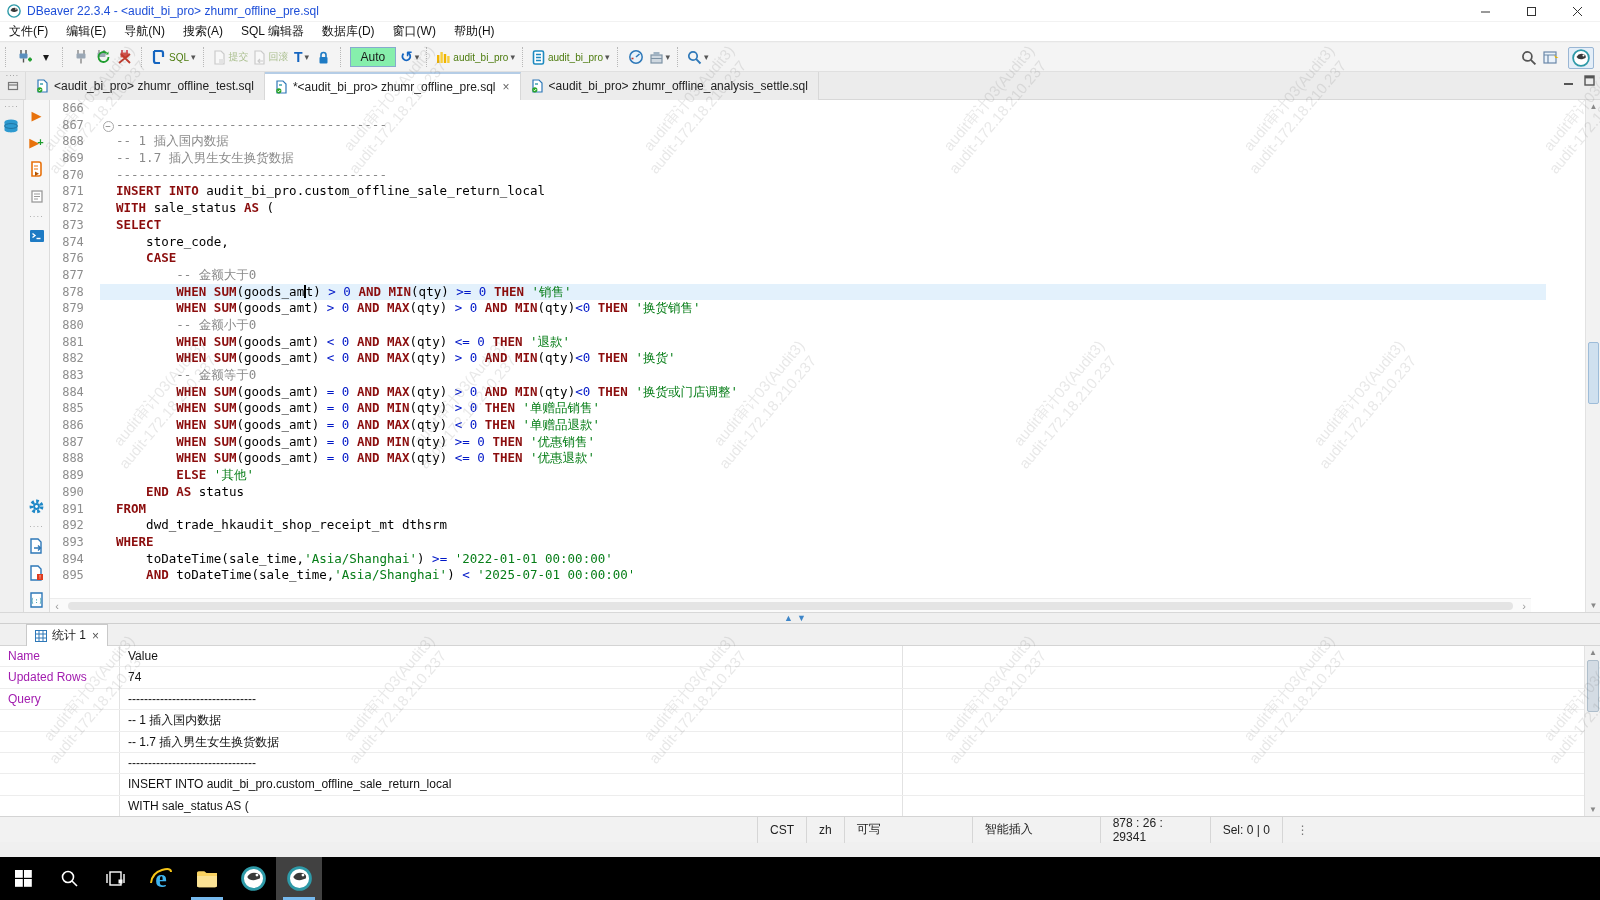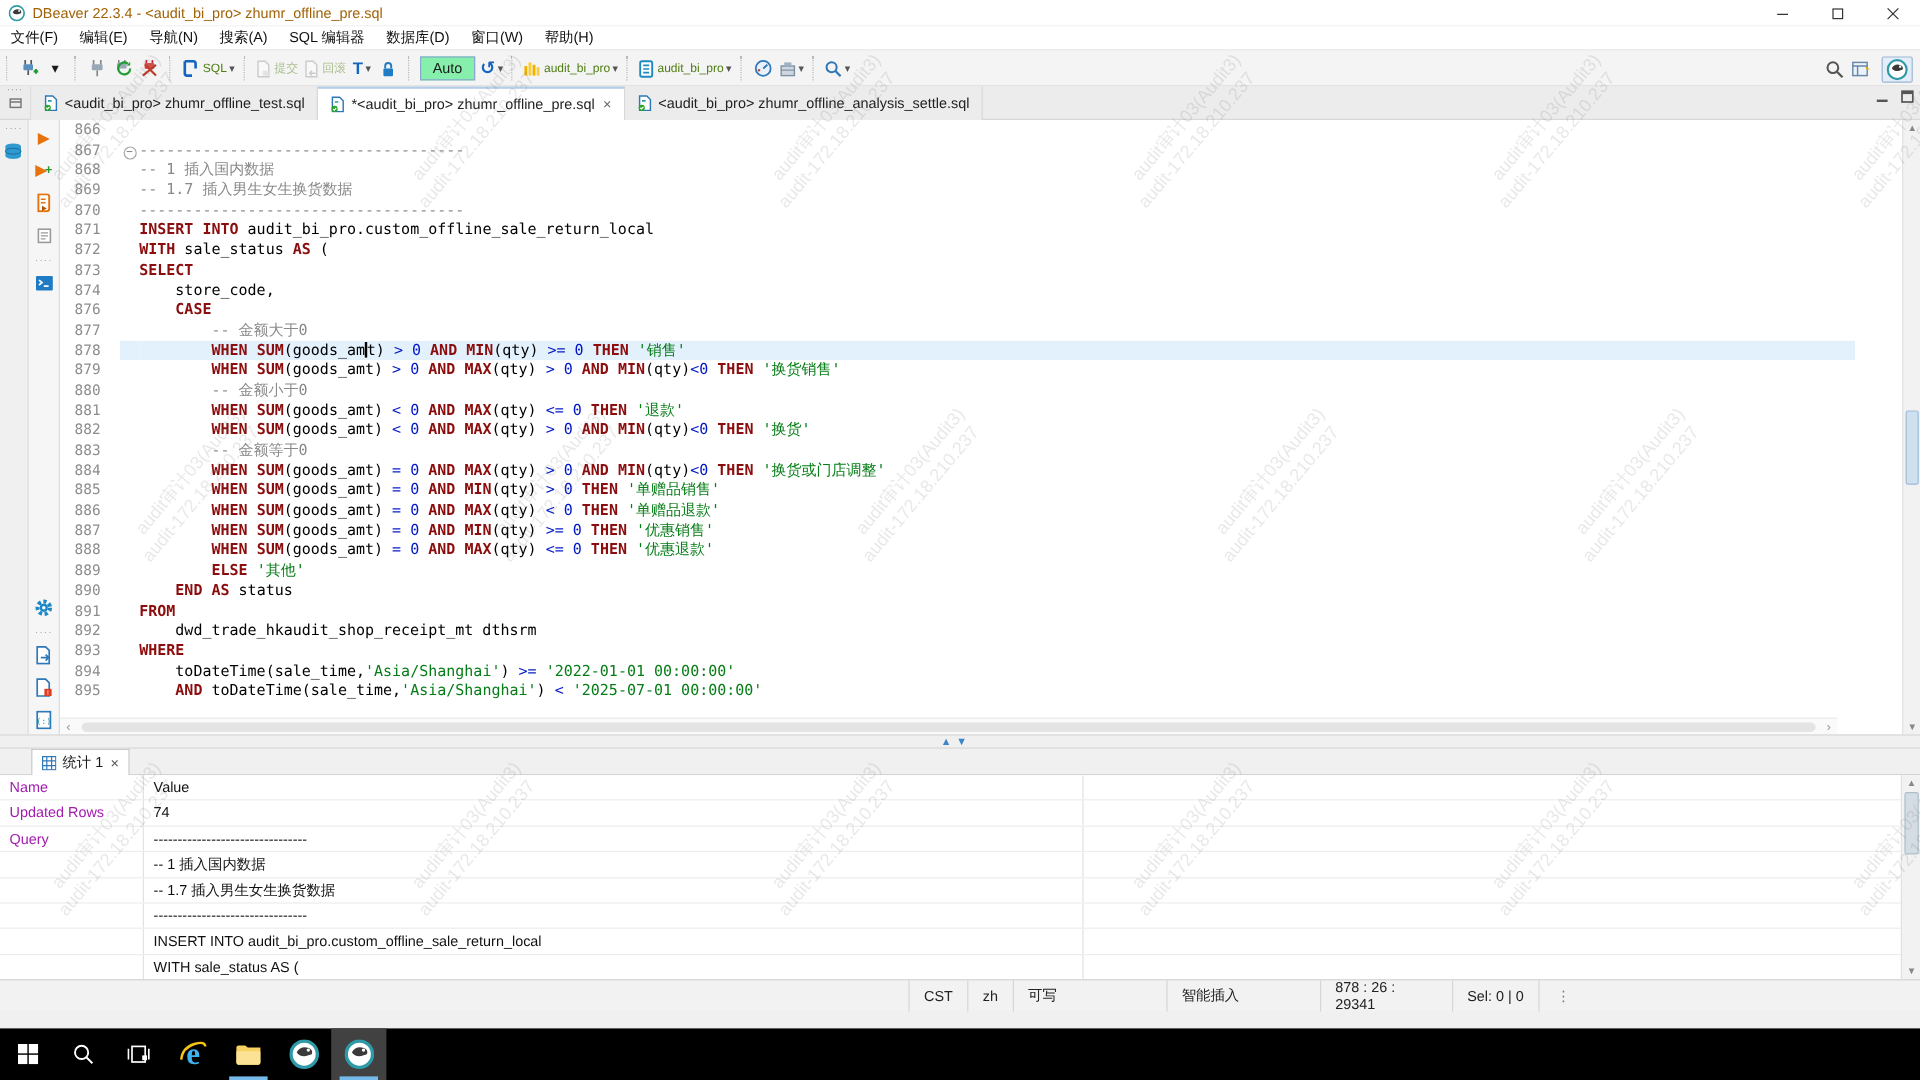--- a/index.html
+++ b/index.html
@@ -3,21 +3,21 @@
 <meta charset="utf-8">
 <style>
   *{box-sizing:border-box;margin:0;padding:0}
   html,body{width:1600px;height:900px;overflow:hidden}
   body{font-family:"Liberation Sans","DejaVu Sans",sans-serif;font-size:12px;color:#1a1a1a;background:#fff}
   #root{position:relative;width:1600px;height:900px;background:#f0f0f0;overflow:hidden}
 
   
   #titlebar{position:absolute;left:0;top:0;width:1600px;height:22px;background:#fff;display:flex;align-items:center;border-bottom:1px solid #f2f2f2}
   #titlebar .logo{margin:0 6px 0 7px}
-  #titlebar .ttl{font-size:12px;color:#a16207}
+  #titlebar .ttl{font-size:12px;color:#1d4ed8}
   .wincontrols{position:absolute;right:0;top:0;height:22px;display:flex}
   .wincontrols .wc{width:46px;height:22px;display:flex;align-items:center;justify-content:center;color:#333}
 
   
   #menubar{position:absolute;left:0;top:22px;width:1600px;height:20px;background:#fff;display:flex;align-items:center;border-bottom:1px solid #e6e6e6}
   #menubar span{padding:2px 9px;font-size:12px;color:#111}
 
   
   #toolbar{position:absolute;left:0;top:43px;width:1600px;height:29px;background:#f4f4f4;border-bottom:1px solid #e0e0e0;display:flex;align-items:center}
   .tbsep{width:5px;height:20px;border-left:1px dotted #b8b8b8;margin:0 3px 0 5px}

